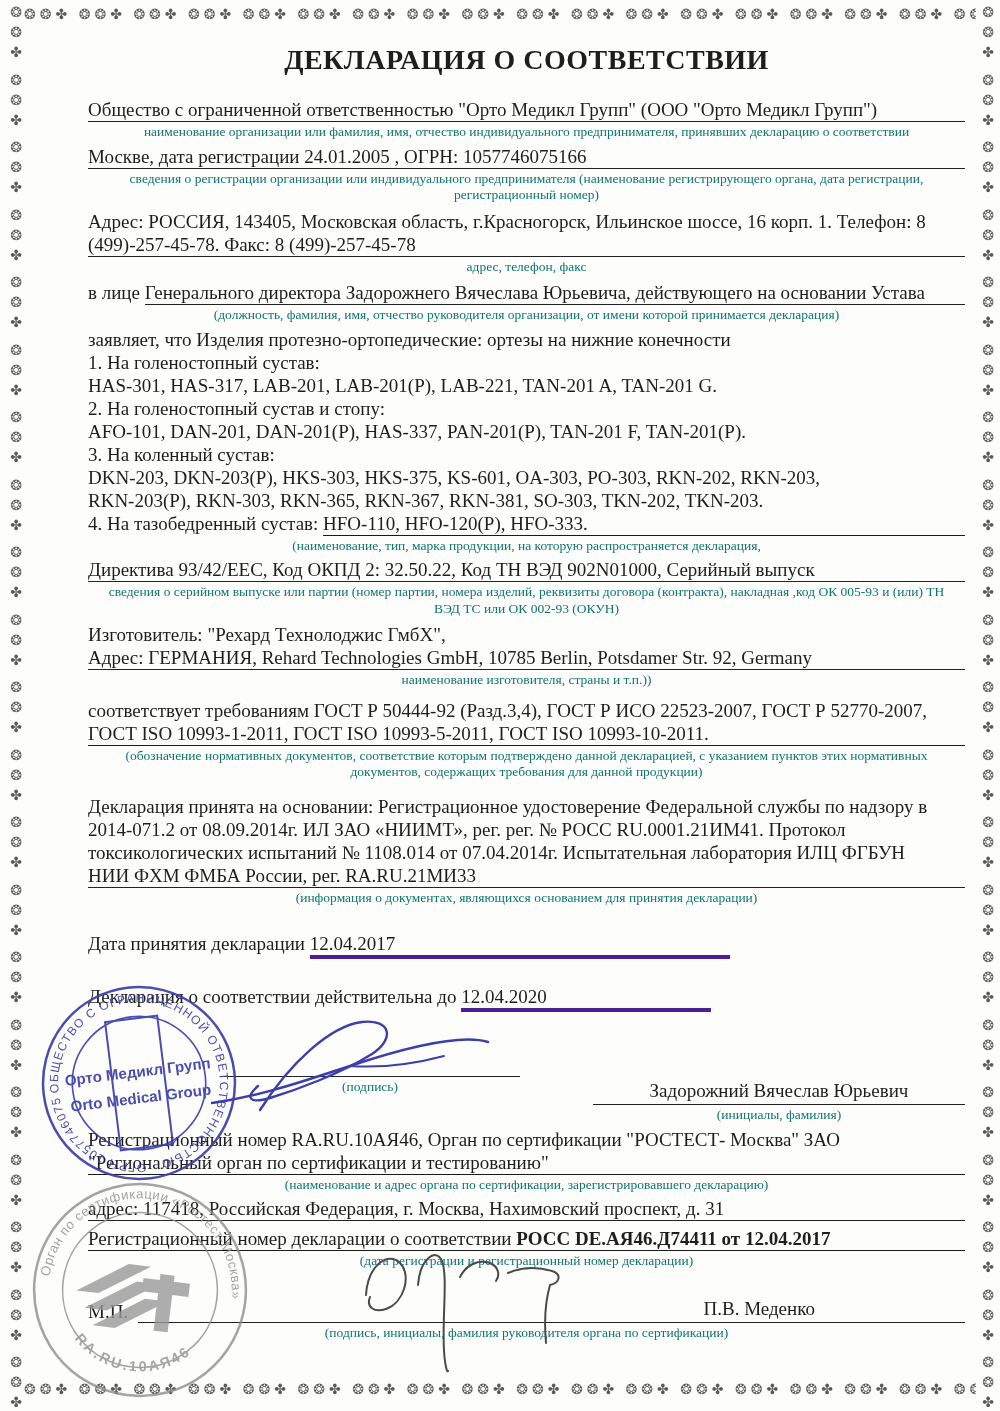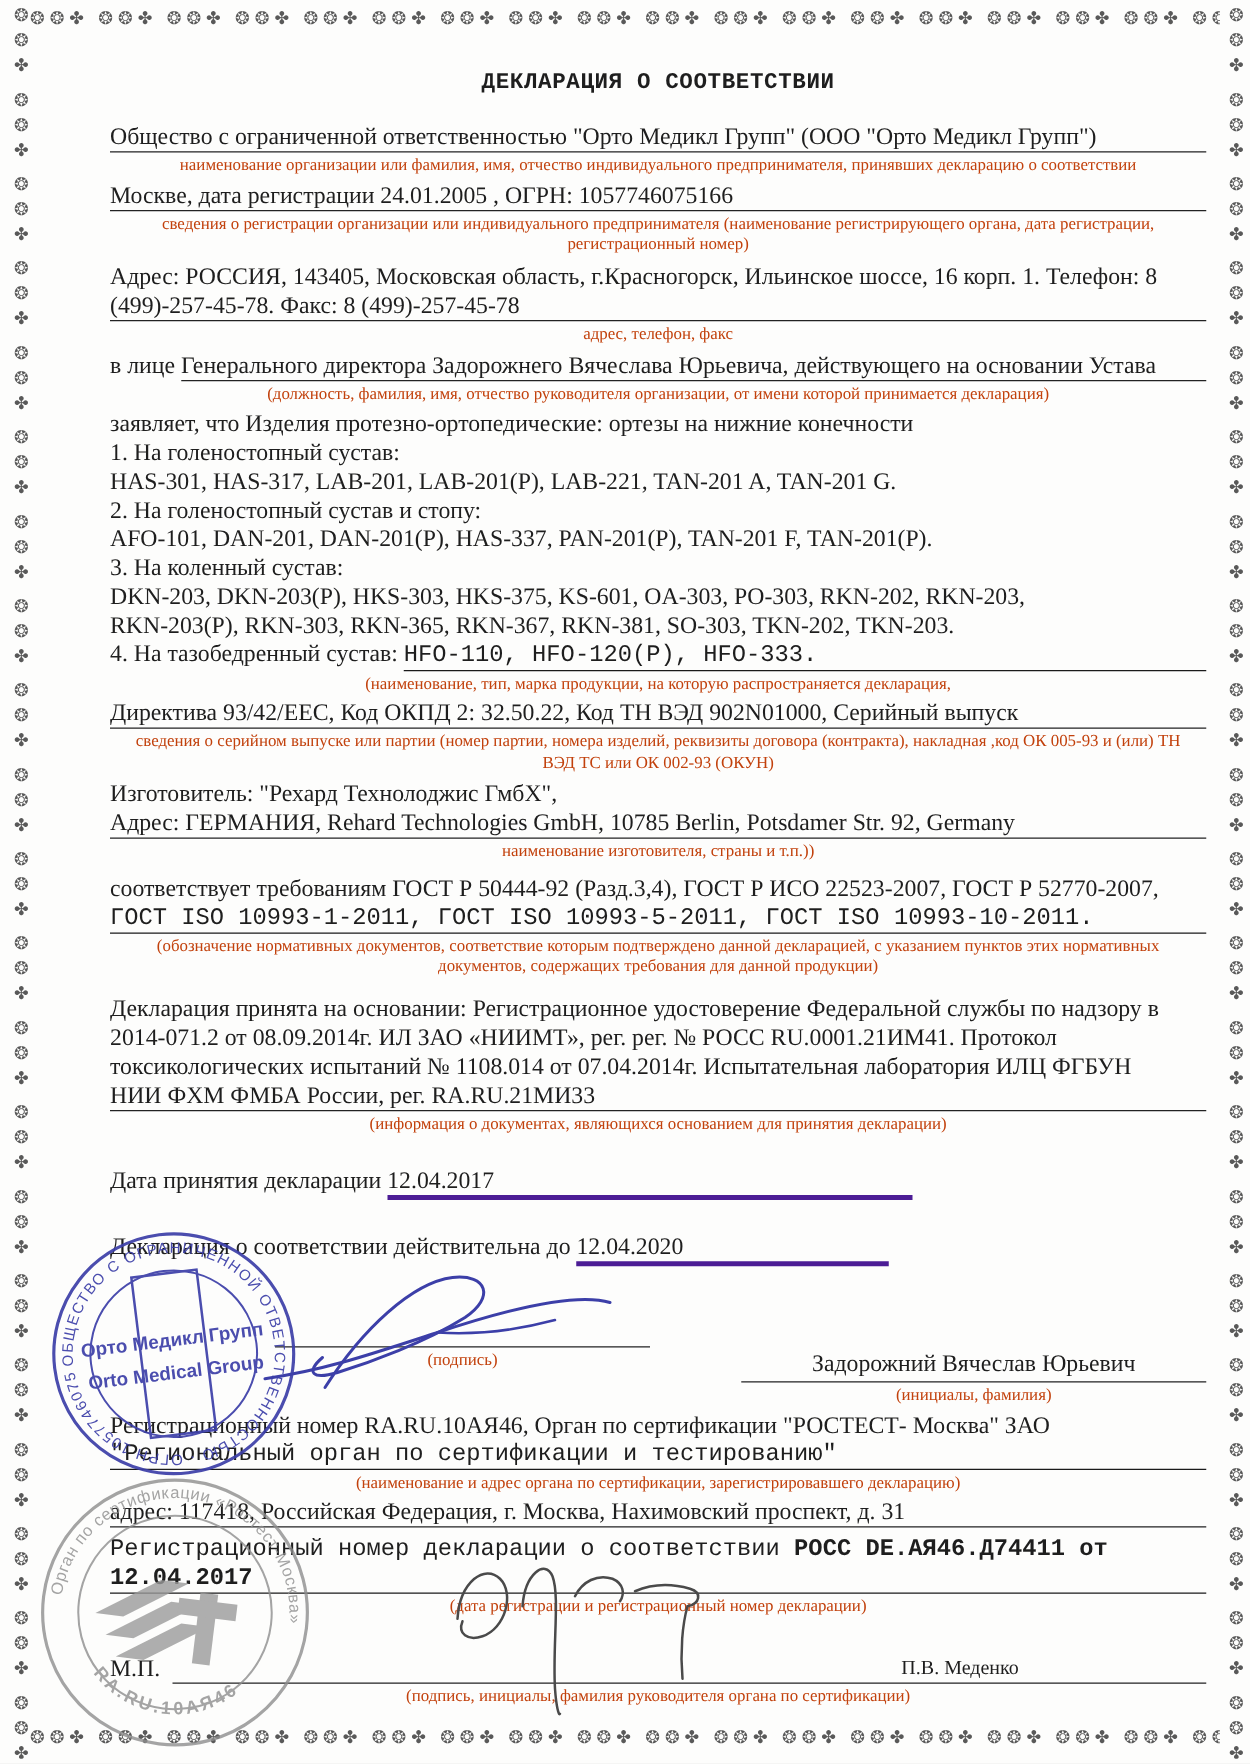--- a/index.html
+++ b/index.html
@@ -11,26 +11,26 @@
   }
   
   .orn{position:absolute;color:#3d3d3d;font-size:14px;letter-spacing:4px;
        overflow:hidden;white-space:nowrap;user-select:none;opacity:.85;}
   .orn-top{top:6px;left:24px;right:24px;height:20px;text-align:center;}
   .orn-bottom{bottom:10px;left:24px;right:24px;height:20px;text-align:center;}
   .orn-left{top:4px;bottom:4px;left:3px;width:20px;writing-mode:vertical-rl;}
   .orn-right{top:4px;bottom:4px;right:5px;width:20px;writing-mode:vertical-rl;}
 
   .content{position:absolute;left:88px;top:44px;width:877px;}
-  .title{font-size:18px;font-weight:bold;text-align:center;letter-spacing:.5px;
-         margin:12px 0 22px 0;font-family:Liberation Mono, monospace;}
+  .title{font-size:28px;font-weight:bold;text-align:center;letter-spacing:.5px;
+         margin:0 0 22px 0;}
   .t{font-size:19px;line-height:23px;}
   .u{border-bottom:1px solid #222;}
-  .u2{border-bottom:1.5px solid #1a1a1a;font-family:Liberation Mono, monospace;}
-  .cap{font-size:13.5px;line-height:16.5px;text-align:center;color:#c2410c;
+  .u2{border-bottom:1.5px solid #1a1a1a;}
+  .cap{font-size:13.5px;line-height:16.5px;text-align:center;color:#0f766e;
        margin:2px 8px 4px 8px;}
   .row{display:flex;align-items:baseline;}
   .fill{flex:1;}
   .gap6{margin-top:6px;} .gap10{margin-top:10px;} .gap14{margin-top:14px;}
   .gap26{margin-top:26px;}
   .dateval{display:inline-block;border-bottom:4px solid #4c1d95;}
   .w1{min-width:420px;} .w2{min-width:250px;}
   .bold{font-weight:bold;}
 
   
@@ -39,21 +39,21 @@
   .sig-center{width:300px;}
   .sig-line{height:30px;border-bottom:1.5px solid #222;}
   .sig-right{width:372px;margin-left:auto;margin-top:28px;}
   .sig-name{text-align:center;font-size:19px;border-bottom:1.5px solid #222;
             padding:6px 0 2px 0;}
 
   
   .mprow{display:flex;align-items:flex-end;margin-top:26px;font-size:19px;}
   .mp-label{padding-right:10px;}
   .mp-line{flex:1;position:relative;height:26px;border-bottom:1.5px solid #222;}
-  .mp-name{position:absolute;right:150px;bottom:2px;font-size:16px;}
+  .mp-name{position:absolute;right:150px;bottom:2px;font-size:19px;}
 
   
   .stamp{position:absolute;pointer-events:none;}
   .stamp-company{left:38px;top:980px;width:202px;height:206px;
                  transform:rotate(-7deg);opacity:.92;}
   .stamp-cert{left:28px;top:1178px;width:224px;height:224px;
               transform:rotate(7deg);opacity:.8;}
   .sig-svg{position:absolute;pointer-events:none;}
   .sig-blue{left:200px;top:1008px;}
   .sig-gray{left:348px;top:1225px;}

